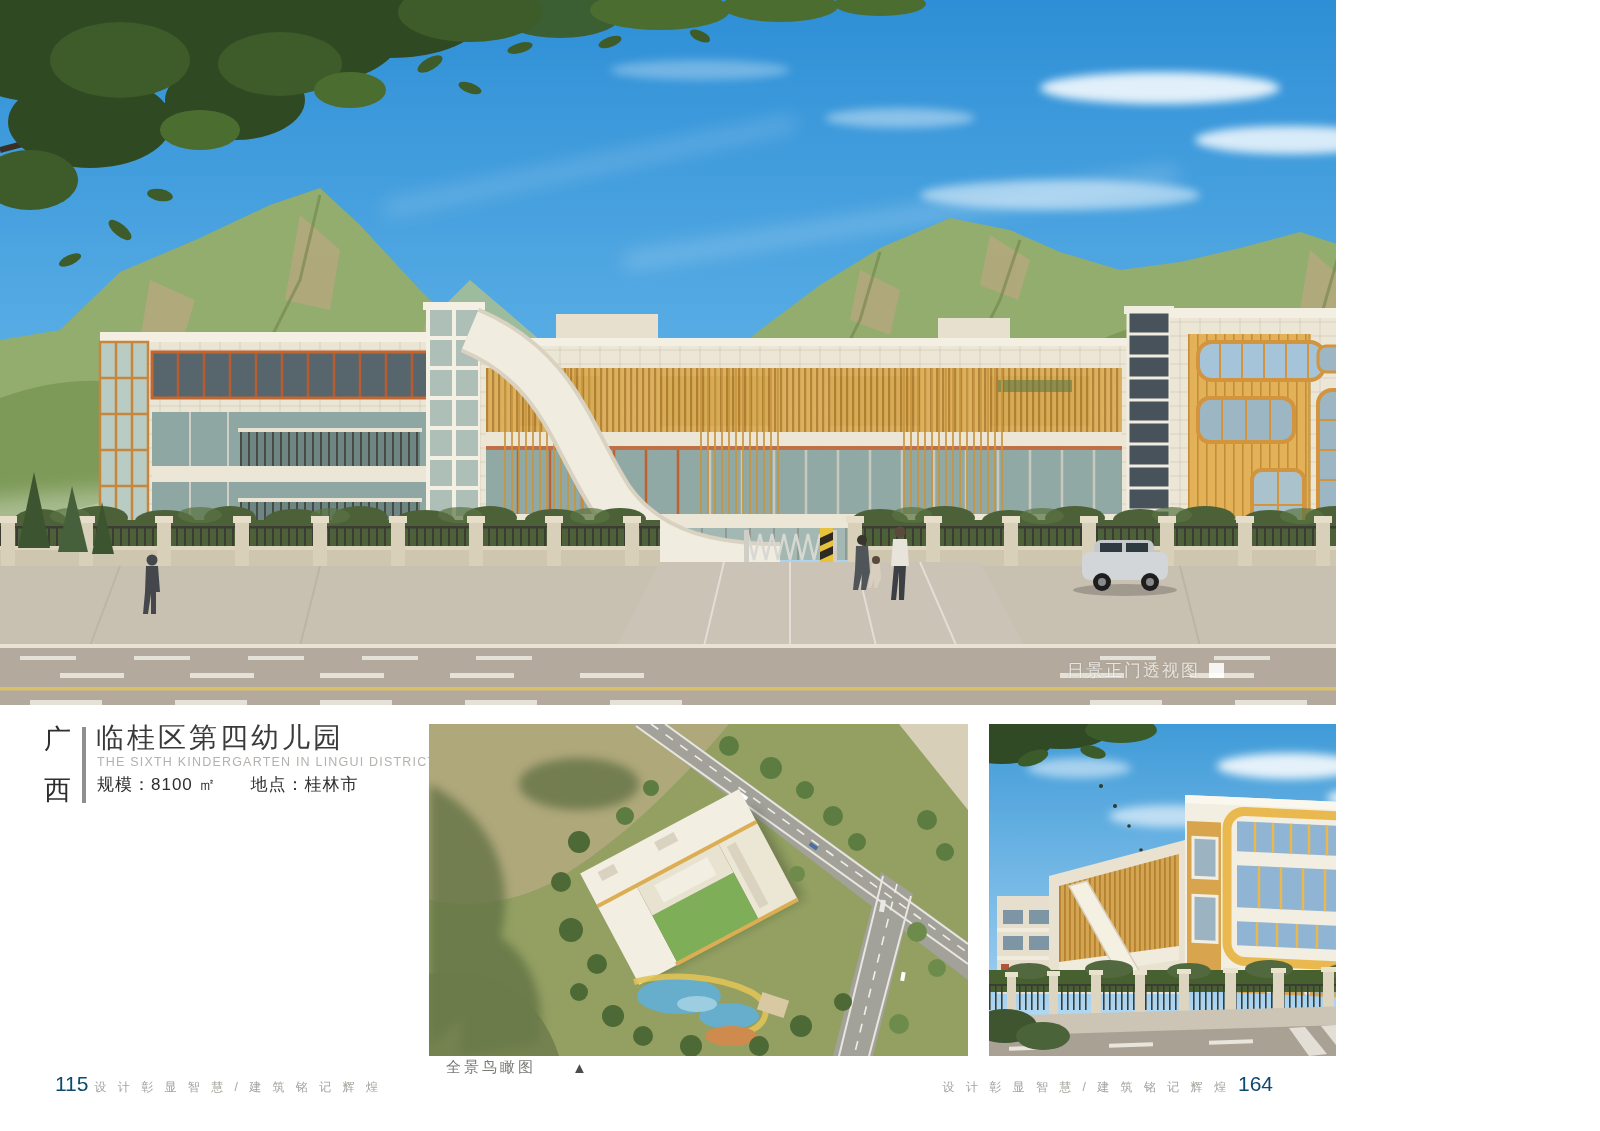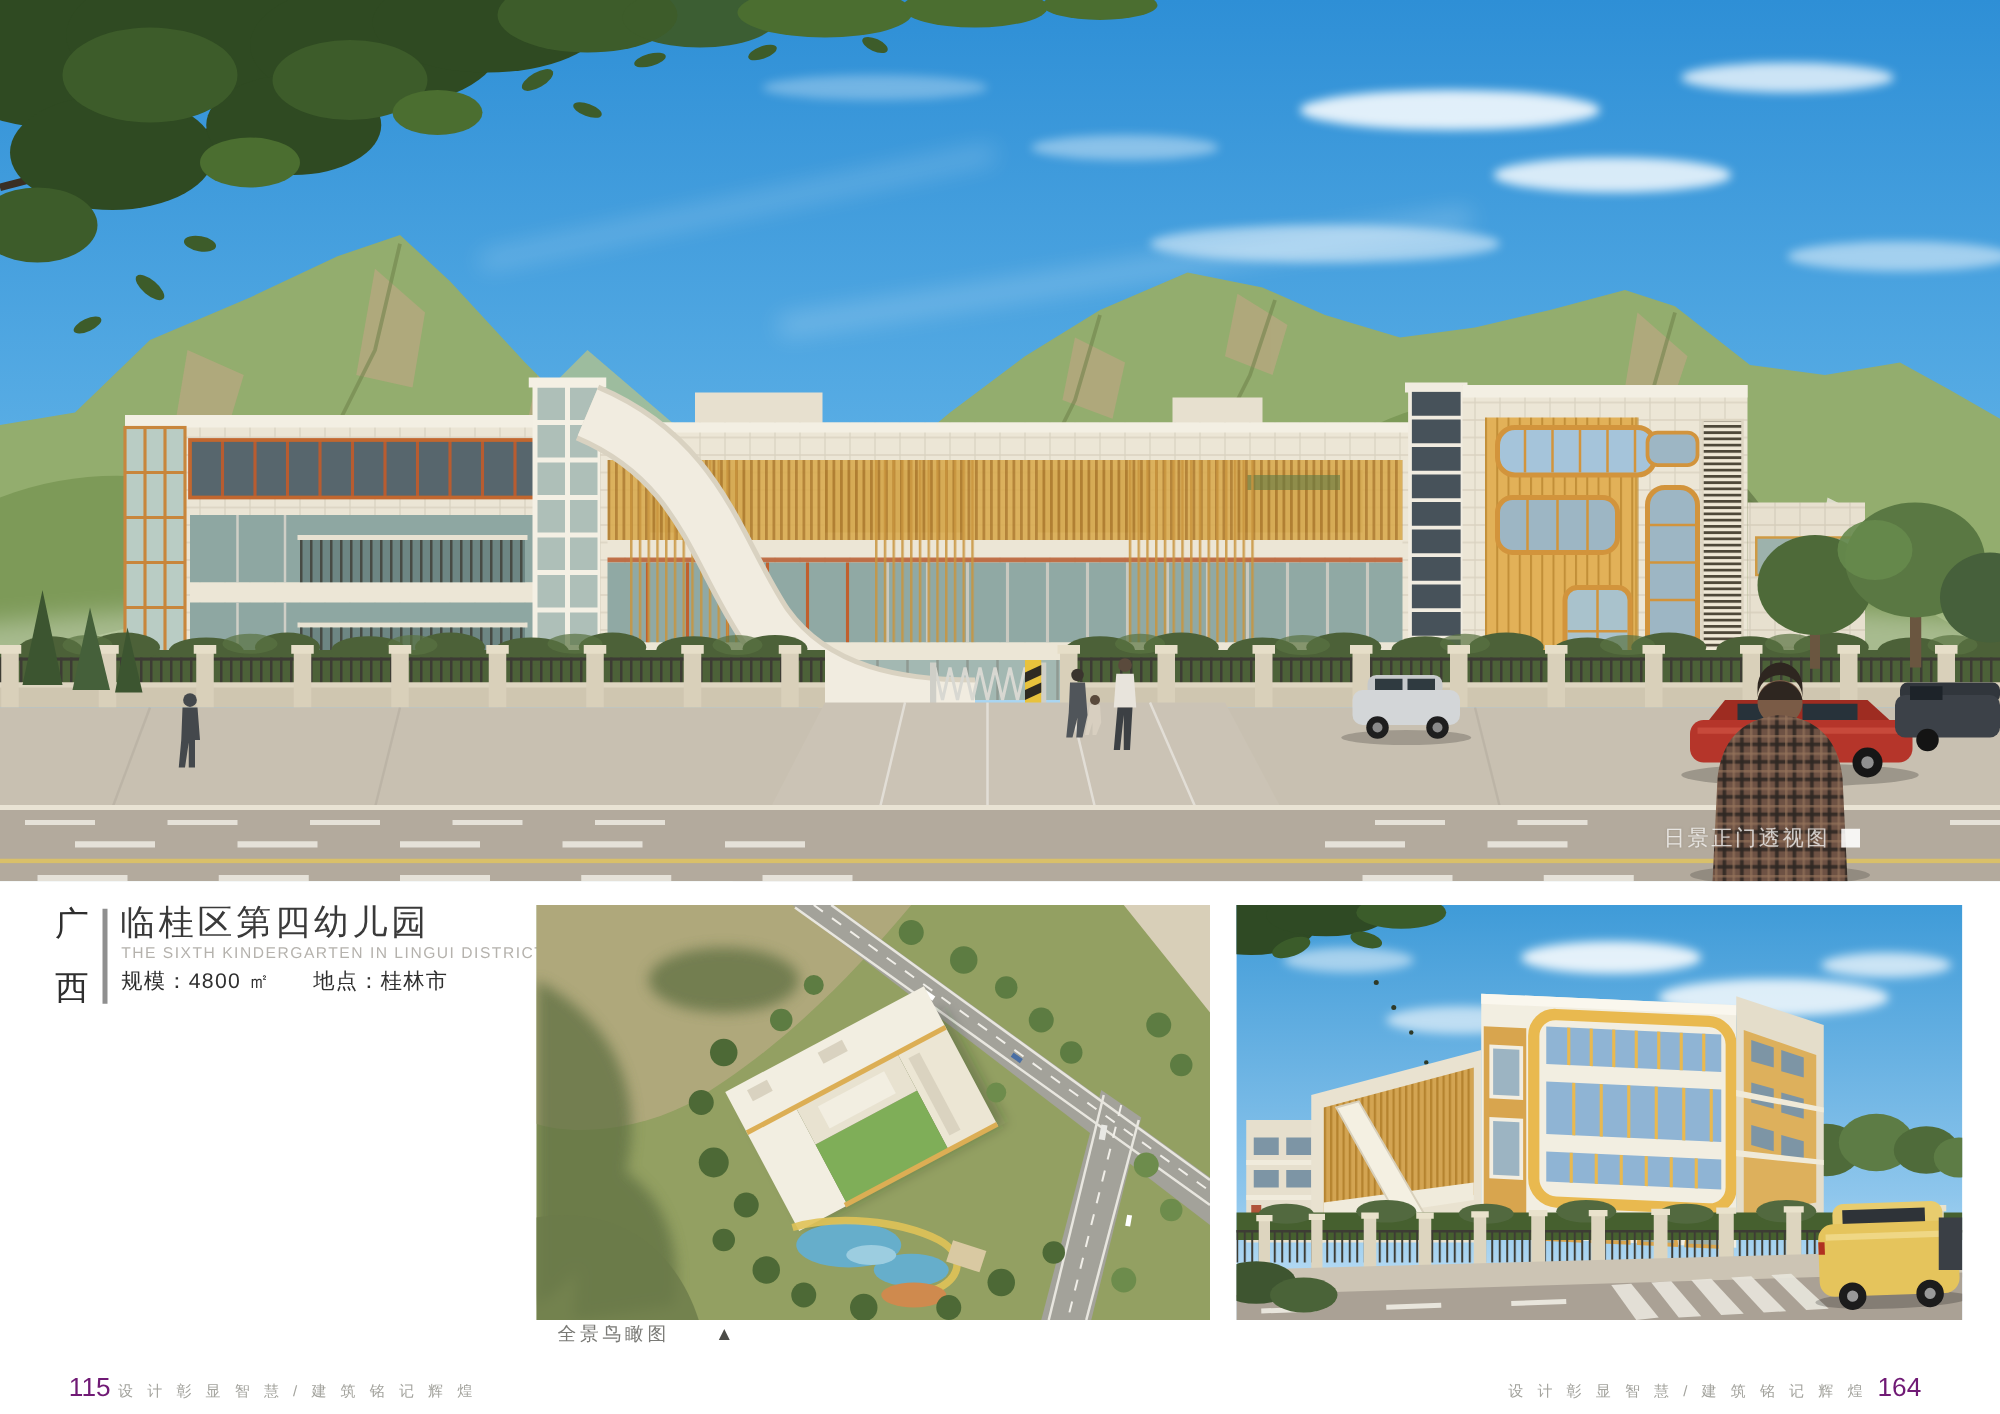--- a/index.html
+++ b/index.html
@@ -1,16 +1,16 @@
 <!DOCTYPE html>
 <html><head>
 <meta charset="utf-8">
 <style>
   html,body{margin:0;padding:0;background:#ffffff;}
-  .page{position:relative;width:1600px;height:1131px;background:#fff;overflow:hidden;
+  .page{position:relative;width:1336px;height:1131px;background:#fff;overflow:hidden;
         font-family:"Liberation Sans","DejaVu Sans",sans-serif;}
   .hero{position:absolute;left:0;top:0;width:1600px;height:705px;}
   .hero svg{display:block;}
   .hero-caption{position:absolute;top:659px;right:112px;display:flex;align-items:center;gap:9px;}
   .hero-caption .cap-text{color:rgba(255,255,255,.72);font-size:17px;letter-spacing:2px;text-shadow:0 0 2px rgba(120,110,95,.4);}
   .hero-caption .white-square{width:15px;height:15px;background:rgba(255,255,255,.88);}
   .title-block{position:absolute;left:0;top:705px;width:430px;height:120px;}
   .region-col{position:absolute;left:44px;top:21px;height:78px;width:30px;display:flex;flex-direction:column;
               justify-content:space-between;font-size:27px;color:#2e2e2e;font-weight:500;line-height:1;}
   .v-divider{position:absolute;left:82px;top:22px;width:4px;height:76px;background:#8f8f8f;}
@@ -18,21 +18,21 @@
   .sub-title{position:absolute;left:97px;top:50px;font-size:12.5px;color:#b5b2ad;letter-spacing:1.2px;white-space:nowrap;}
   .info-line{position:absolute;left:97px;top:68px;font-size:17px;color:#2f2f2f;letter-spacing:1px;display:flex;gap:34px;white-space:nowrap;}
   .thumb{position:absolute;top:724px;height:332px;overflow:hidden;}
   .thumb svg{display:block;}
   .thumb-aerial{left:429px;width:539px;}
   .thumb-side{left:989px;width:581px;}
   .aerial-caption{position:absolute;left:446px;top:1058px;display:flex;align-items:center;justify-content:center;}
   .aerial-caption .cap-text{font-size:15px;color:#7a7a76;letter-spacing:3px;}
   .aerial-caption .tri{margin-left:36px;font-size:15px;color:#4c4c48;}
   .footer{position:absolute;top:1072px;display:flex;align-items:baseline;}
-  .footer .page-num{font-size:21px;color:#701a75;margin-top:27px;}
+  .footer .page-num{font-size:21px;color:#0c4a6e;}
   .footer .slogan{font-size:12px;color:#a3a39d;letter-spacing:4px;white-space:nowrap;}
   .footer-left{left:55px;}
   .footer-left .slogan{margin-left:6px;}
   .footer-right{right:63px;}
   .footer-right .page-num{margin-left:8px;}
 </style>
 </head>
 <body>
 
 <div class="page">
@@ -577,21 +577,21 @@
 
   <div class="title-block">
     <div class="region-col">
       <span>广</span>
       <span>西</span>
     </div>
     <div class="v-divider"></div>
     <div class="main-title">临桂区第四幼儿园</div>
     <div class="sub-title">THE SIXTH KINDERGARTEN IN LINGUI DISTRICT</div>
     <div class="info-line">
-      <span>规模：4800 ㎡</span>
+      <span>规模：8100 ㎡</span>
       <span>地点：桂林市</span>
     </div>
   </div>
 
   <div class="thumb thumb-aerial">
     <svg width="539" height="332" viewBox="0 0 539 332" xmlns="http://www.w3.org/2000/svg">
       <defs>
         <filter id="a-b5" x="-50%" y="-50%" width="200%" height="200%">
             <feGaussianBlur stdDeviation="5"></feGaussianBlur>
           </filter>

